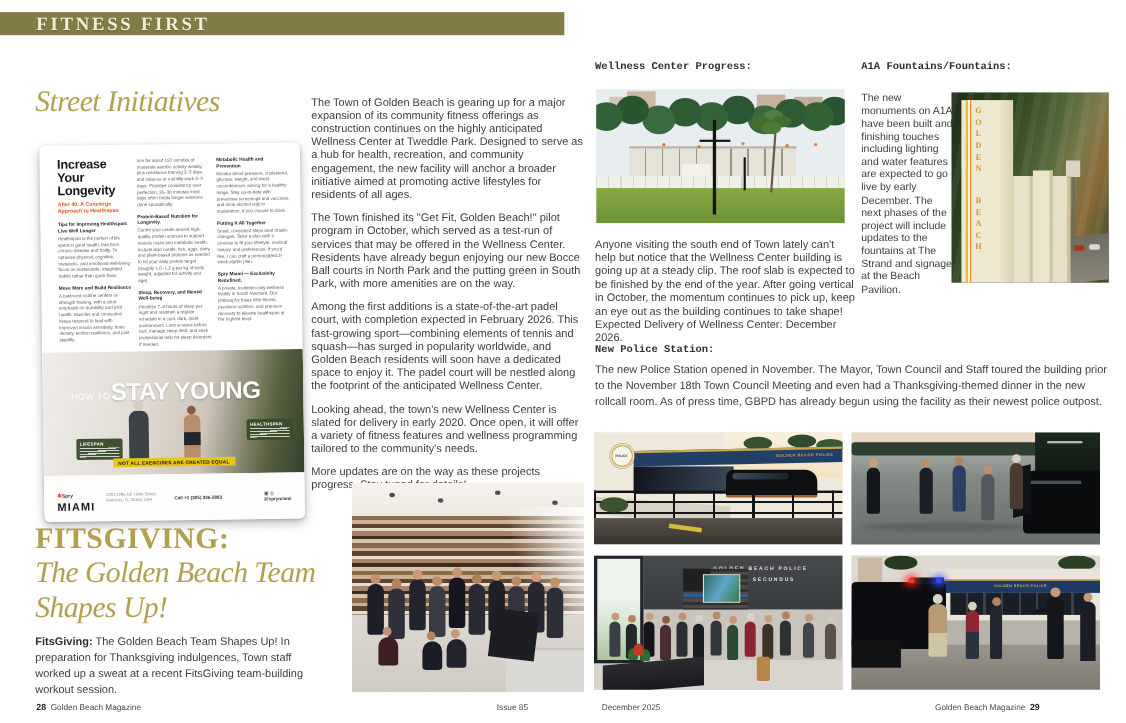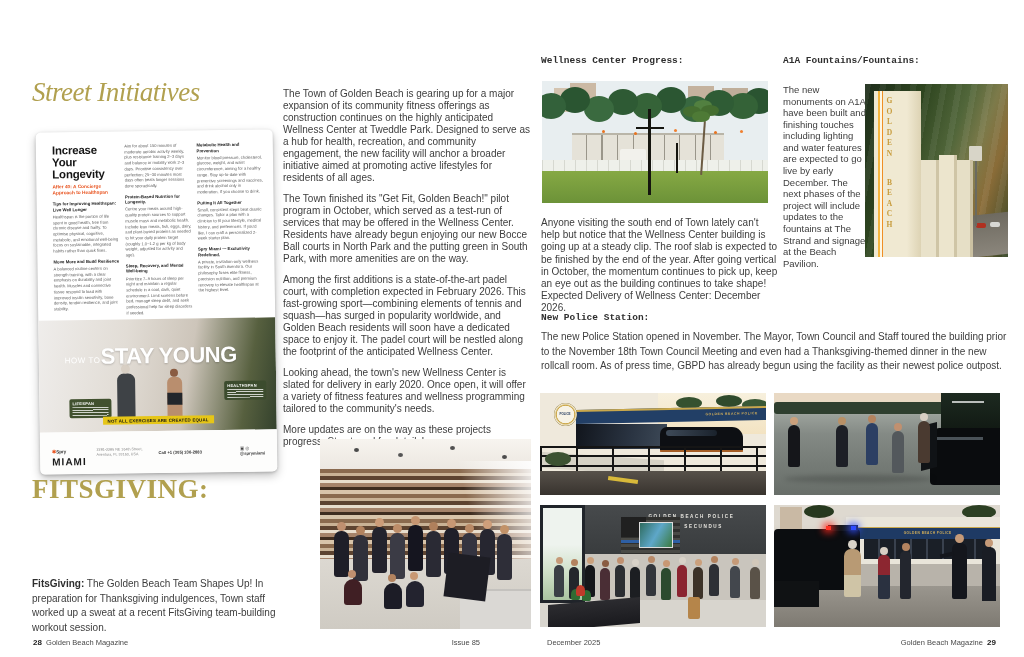--- a/index.html
+++ b/index.html
@@ -228,20 +228,23 @@
   .p4 .officer::before{content:"";position:absolute;left:3px;top:-9px;width:9px;height:9px;border-radius:50%;background:#c59a78;}
   .p4 .officer::after{content:"";position:absolute;left:-12px;top:10px;width:14px;height:4px;background:#14161c;transform:rotate(-12deg);}
   .p4 .officer2{position:absolute;left:208px;top:42px;width:14px;height:54px;background:#1a1d24;border-radius:6px 6px 0 0;}
   .p4 .officer2::before{content:"";position:absolute;left:3px;top:-8px;width:8px;height:8px;border-radius:50%;background:#c59a78;}
 </style>
 </head>
 <body>
 
 <div id="spread">
 
+  <div class="abs bar-left">
+    <span class="bar-title">FITNESS FIRST</span>
+  </div>
 
   <div class="abs headline">
     <br>
     <span>Street Initiatives</span>
   </div>
 
   <div class="abs flyer">
     <div class="flyer-cols">
       <div class="flyer-col">
         <p class="fl-title">Increase Your Longevity</p>
@@ -312,20 +315,24 @@
     <div class="floor"></div>
     <div class="g-bodies"></div>
     <div class="g-heads"></div>
     <div class="g-crouch"></div>
     <div class="g-crouch-heads"></div>
     <div class="g-desk"></div>
     <div class="g-monitor"></div>
   </div>
 
   <div class="abs fits-title">FITSGIVING:</div>
+  <div class="abs fits-sub">
+    <span>The Golden Beach Team</span><br>
+    <span>Shapes Up!</span>
+  </div>
   <div class="abs fits-caption">
     <b>FitsGiving:</b><span> The Golden Beach Team Shapes Up! In preparation for Thanksgiving indulgences, Town staff worked up a sweat at a recent FitsGiving team-building workout session.</span>
   </div>
 
   <div class="abs footer" style="left:33px;top:638px;">
     <b>28</b>&nbsp;&nbsp;<span>Golden Beach Magazine</span>
   </div>
   <div class="abs footer" style="left:420px;top:638px;width:60px;text-align:right;">Issue 85</div>
 
 
@@ -423,17 +430,17 @@
     <div class="blue"></div>
     <div class="car2"></div>
     <div class="man-tan"></div>
     <div class="wom-red"></div>
     <div class="wom-dark"></div>
     <div class="officer"></div>
     <div class="officer2"></div>
   </div>
 
   <div class="abs footer" style="left:547px;top:638px;">December 2025</div>
-  <div class="abs footer" style="left:850px;top:638px;width:146px;text-align:right;">
+  <div class="abs footer" style="left:850px;top:638px;width:146px;text-align:left;">
     <span>Golden Beach Magazine</span>&nbsp;&nbsp;<b>29</b>
   </div>
 
 </div>
 
 </body></html>

